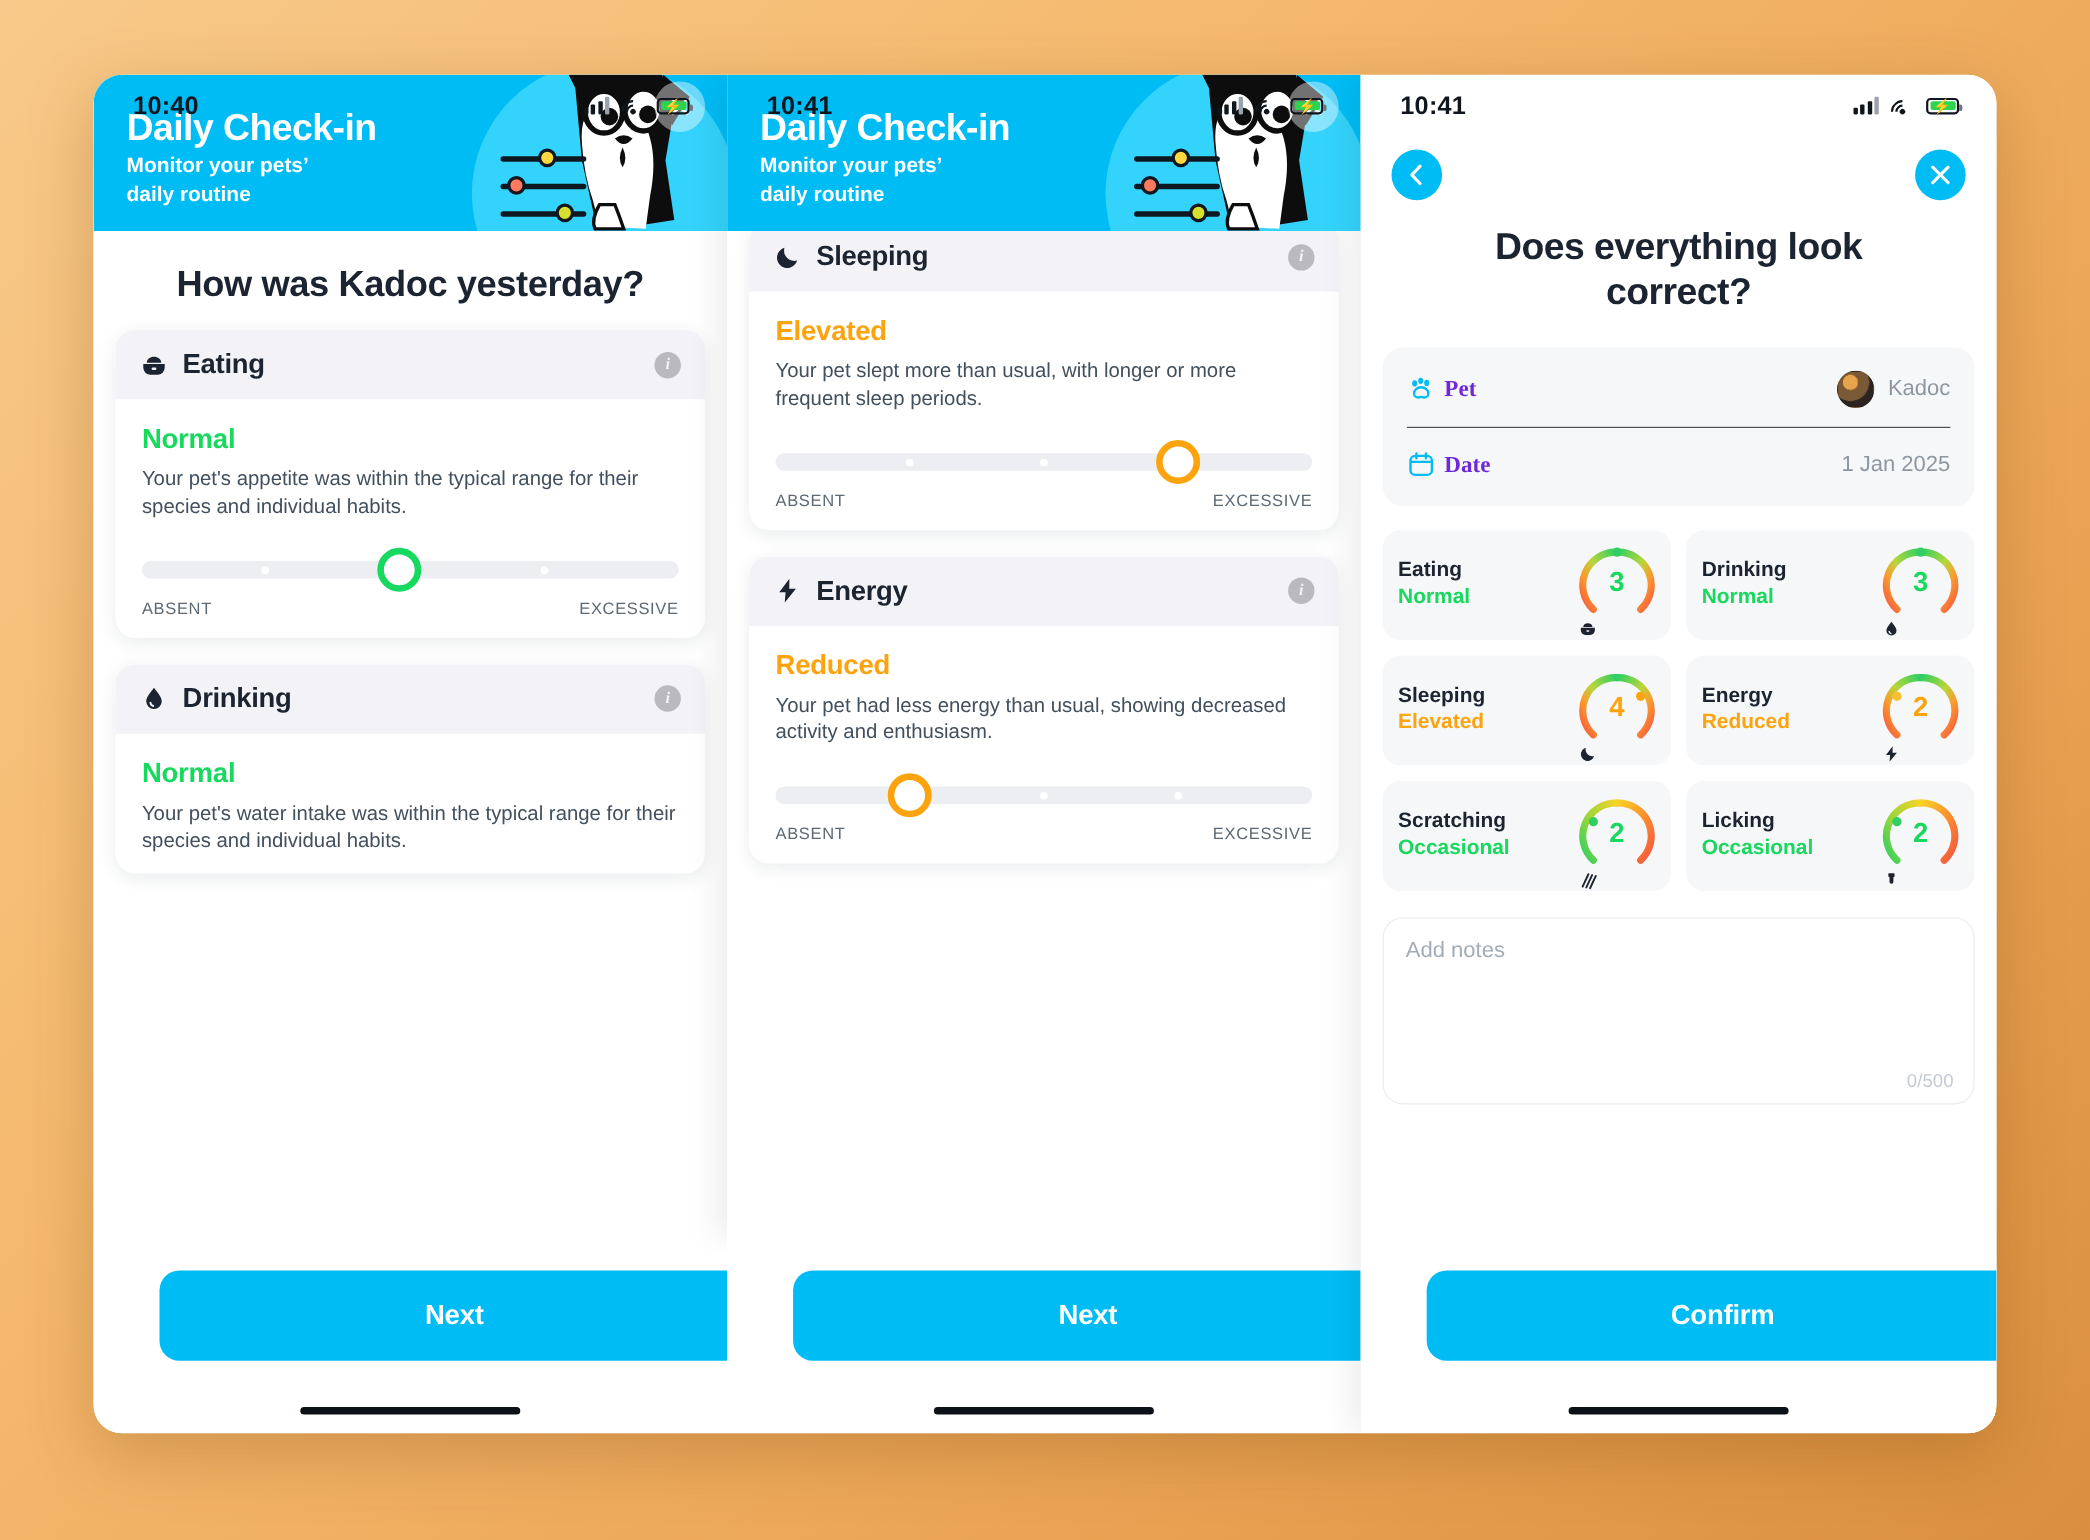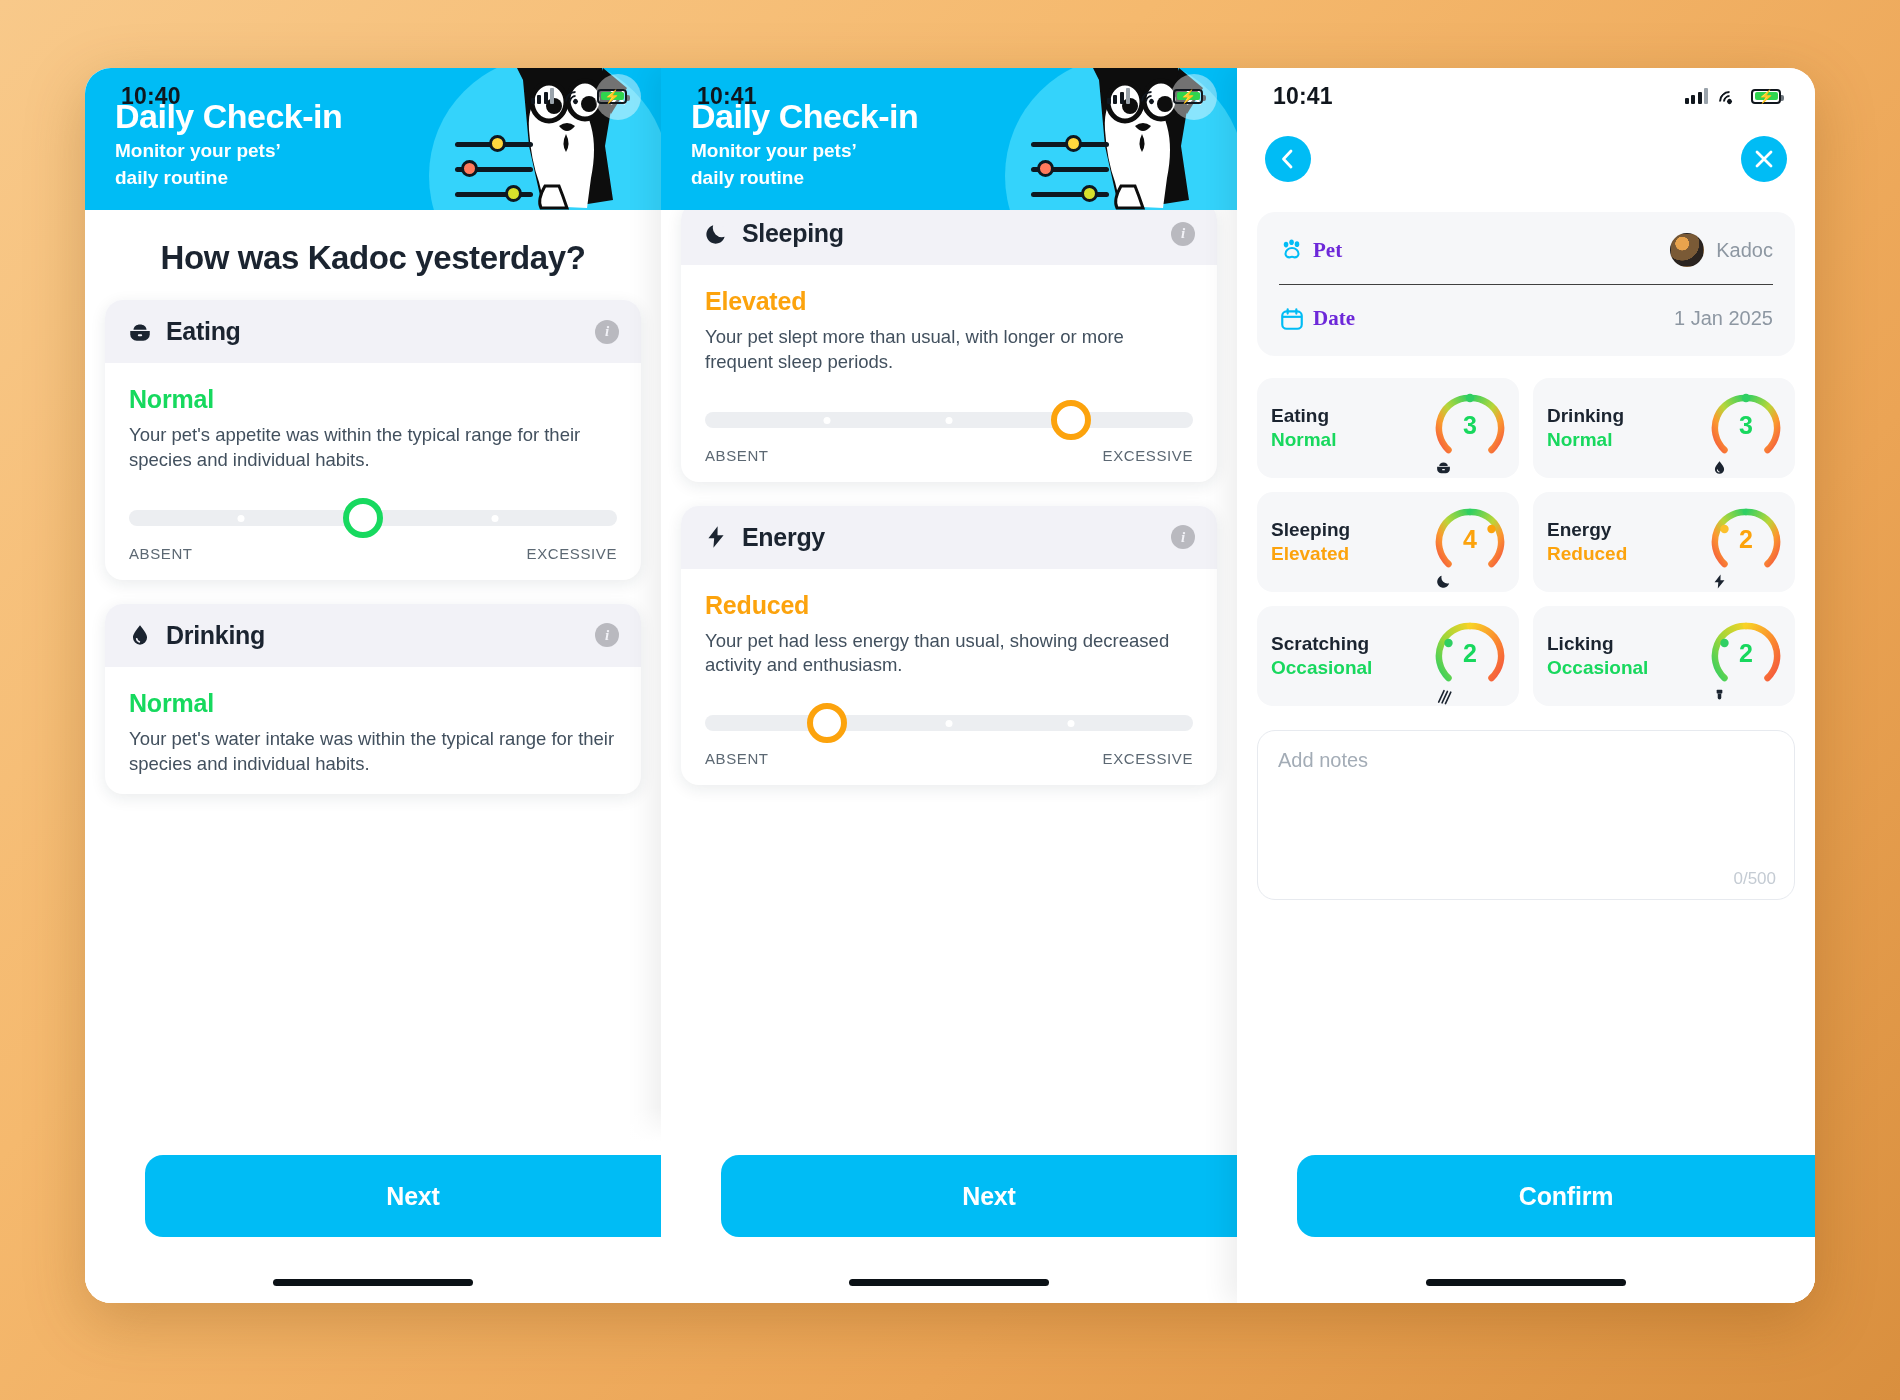--- a/index.html
+++ b/index.html
@@ -446,20 +446,21 @@
               <path d="M15 4 L7.5 12 L15 20" stroke="#fff" stroke-width="2.8" fill="none" stroke-linecap="round" stroke-linejoin="round"></path>
             </svg>
         </div>
         <div class="circ-btn">
           <svg viewBox="0 0 24 24">
               <path d="M5 5 L19 19 M19 5 L5 19" stroke="#fff" stroke-width="2.8" stroke-linecap="round"></path>
             </svg>
         </div>
       </div>
 
+      <div class="page-title">Does everything look correct?</div>
 
       <div class="info-card">
         <div class="info-row">
           <span class="ico">
             <svg width="26" height="26" viewBox="0 0 24 24">
               <ellipse cx="6.5" cy="7" rx="2.1" ry="2.6" fill="#00bcf5"></ellipse>
               <ellipse cx="11.6" cy="4.8" rx="2.1" ry="2.6" fill="#00bcf5"></ellipse>
               <ellipse cx="16.6" cy="6.6" rx="2.1" ry="2.6" fill="#00bcf5"></ellipse>
               <path d="M12 10.2c3.4 0 6 2.6 6 5.2 0 2.2-1.8 3.4-3.6 3.4-1.1 0-1.6-.5-2.4-.5s-1.3.5-2.4.5C7.8 18.8 6 17.6 6 15.4c0-2.6 2.6-5.2 6-5.2z" fill="none" stroke="#00bcf5" stroke-width="1.9"></path>
             </svg>

